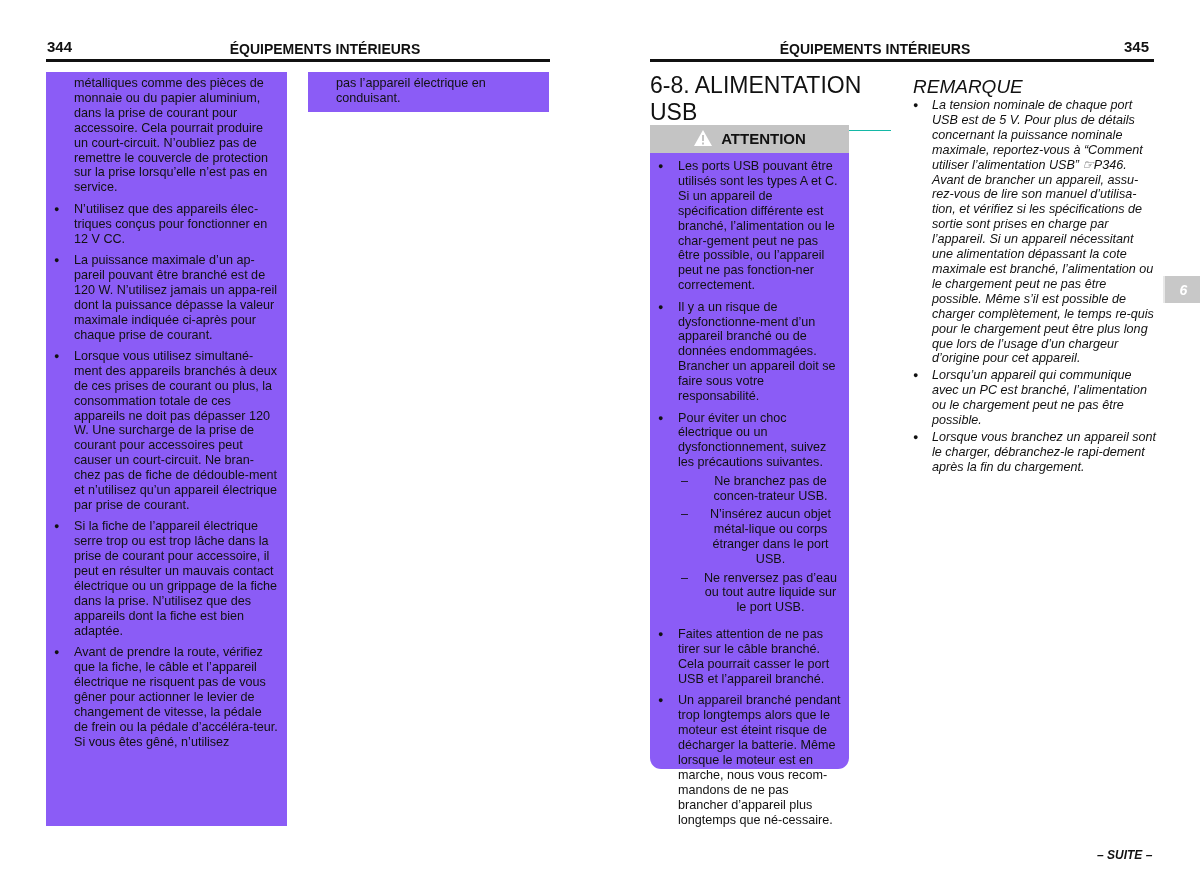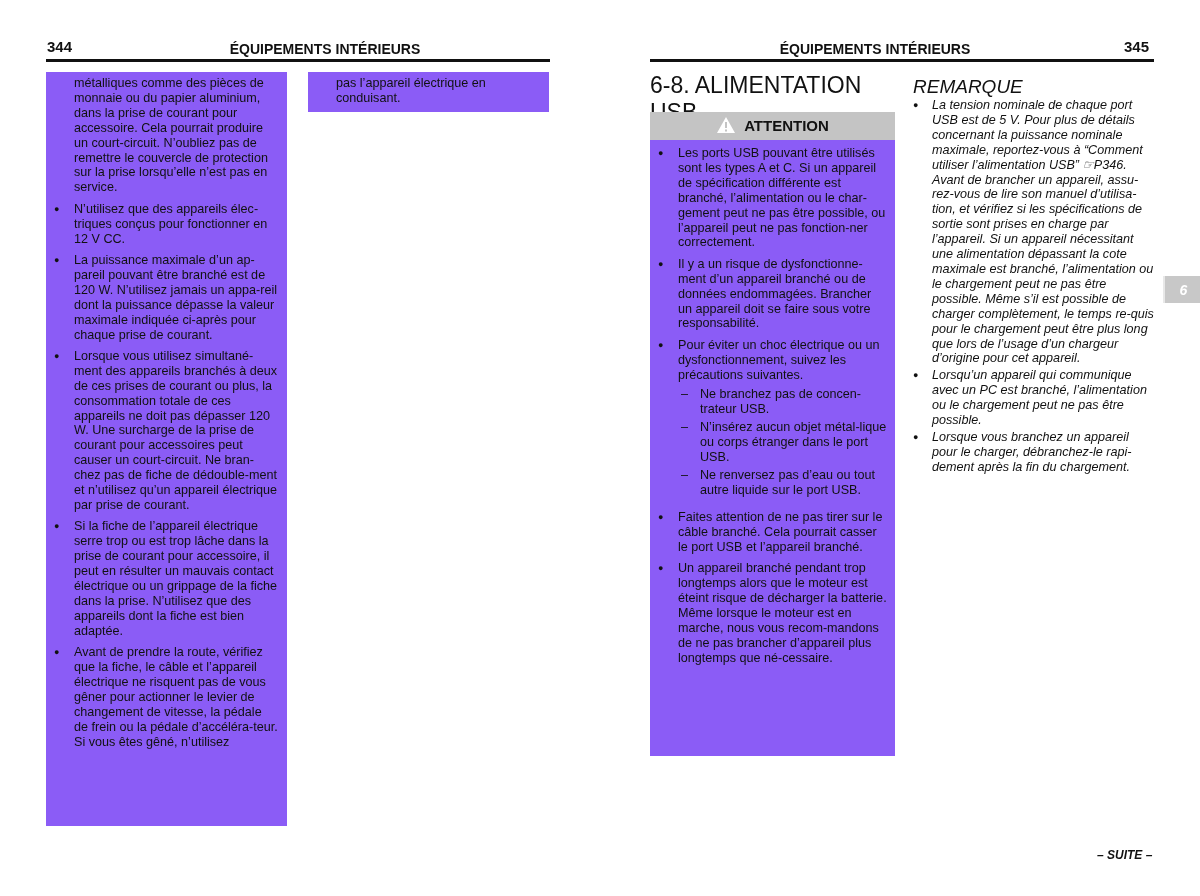--- a/index.html
+++ b/index.html
@@ -7,21 +7,21 @@
          font-family: "Liberation Sans", sans-serif; color: #111; }
   .abs { position: absolute; }
   .page-num { font-weight: bold; font-size: 15px; top: 38px; }
   .running-title { font-weight: bold; font-size: 14px; top: 41px; text-align: center; }
   .rule { height: 3px; background: #111; top: 59px; }
   .box { background: #8b5cf6; box-sizing: border-box; }
   .txt { font-size: 12.6px; line-height: 14.9px; }
   ul.bul { list-style: none; margin: 0; padding: 0; }
   ul.bul > li { position: relative; padding-left: 28px; margin-bottom: 6.5px; }
   ul.bul > li::before { content: "\25CF"; position: absolute; left: 8px; top: 0; font-size: 9px; }
-  ul.dash { list-style: none; margin: 4px 0 12px 0; padding: 0; }
+  ul.dash { list-style: none; margin: 4px 0 12px 0; padding: 0; text-align: center; }
   ul.dash > li { position: relative; padding-left: 22px; margin-bottom: 3.5px; }
   ul.dash > li::before { content: "\2013"; position: absolute; left: 3px; top: 0; }
   .cont { padding-left: 28px; margin-bottom: 6.5px; }
   .section-title { font-weight: normal; font-size: 23px; top: 72px; left: 650px; width: 241px;
                    border-bottom: 1px solid #14b8a6; padding-bottom: 4px; }
   .att-head { height: 28px; background: #c4c4c4; display: flex; align-items: center; justify-content: center;
               font-weight: bold; font-size: 15px; gap: 8px; }
   .remark-title { font-style: italic; font-size: 19px; }
   .italic { font-style: italic; }
   .side-tab { background: #c8c8c8; color: #fff; font-weight: bold; font-style: italic; font-size: 14px;
@@ -49,21 +49,21 @@
 <div class="abs box txt" style="left:308px;top:72px;width:241px;height:40px;padding:4px 8px 0 0;">
   <div class="cont">pas l’appareil électrique en conduisant.</div>
 </div>
 
 <div class="abs running-title" style="left:700px;width:350px;">ÉQUIPEMENTS INTÉRIEURS</div>
 <div class="abs page-num" style="left:1124px;">345</div>
 <div class="abs rule" style="left:650px;width:504px;"></div>
 
 <div class="abs section-title">6-8. ALIMENTATION USB</div>
 
-<div class="abs box txt" style="left:650px;top:112px;width:245px;height:644px;">
+<div class="abs box txt" style="left:650px;top:125px;width:199px;height:644px;border-radius:11px;">
   <div class="att-head">
     <span>
       <svg width="20" height="18" viewBox="0 0 20 18">
         <polygon points="10,1 19,17 1,17" fill="#ffffff"></polygon>
         <rect x="9" y="6" width="2" height="6" fill="#c4c4c4"></rect>
         <rect x="9" y="13.5" width="2" height="2" fill="#c4c4c4"></rect>
       </svg>
     </span>
     <span>ATTENTION</span>
   </div>
@@ -80,20 +80,20 @@
     </li>
     <li>Faites attention de ne pas tirer sur le câble branché. Cela pourrait casser le port USB et l’appareil branché.</li>
     <li>Un appareil branché pendant trop longtemps alors que le moteur est éteint risque de décharger la batterie. Même lorsque le moteur est en marche, nous vous recom-mandons de ne pas brancher d’appareil plus longtemps que né-cessaire.</li>
   </ul>
 </div>
 
 <div class="abs remark-title" style="left:913px;top:76px;">REMARQUE</div>
 <ul class="abs bul txt italic" style="left:905px;top:98px;width:252px;">
   <li style="margin-bottom:2px;padding-left:27px;">La tension nominale de chaque port USB est de 5 V. Pour plus de détails concernant la puissance nominale maximale, reportez-vous à “Comment utiliser l’alimentation USB” ☞P346. Avant de brancher un appareil, assu-rez-vous de lire son manuel d’utilisa-tion, et vérifiez si les spécifications de sortie sont prises en charge par l’appareil. Si un appareil nécessitant une alimentation dépassant la cote maximale est branché, l’alimentation ou le chargement peut ne pas être possible. Même s’il est possible de charger complètement, le temps re-quis pour le chargement peut être plus long que lors de l’usage d’un chargeur d’origine pour cet appareil.</li>
   <li style="margin-bottom:2px;padding-left:27px;">Lorsqu’un appareil qui communique avec un PC est branché, l’alimentation ou le chargement peut ne pas être possible.</li>
-  <li style="margin-bottom:2px;padding-left:27px;">Lorsque vous branchez un appareil pour le charger, débranchez-le rapi-dement après la fin du chargement.</li>
+  <li style="margin-bottom:2px;padding-left:27px;">Lorsque vous branchez un appareil sont le charger, débranchez-le rapi-dement après la fin du chargement.</li>
 </ul>
 
 <div class="abs side-tab" style="left:1163px;top:276px;width:37px;height:27px;">
   <span>6</span>
 </div>
 
 <div class="abs suite" style="left:1097px;top:848px;">– SUITE –</div>
 
 </body></html>

